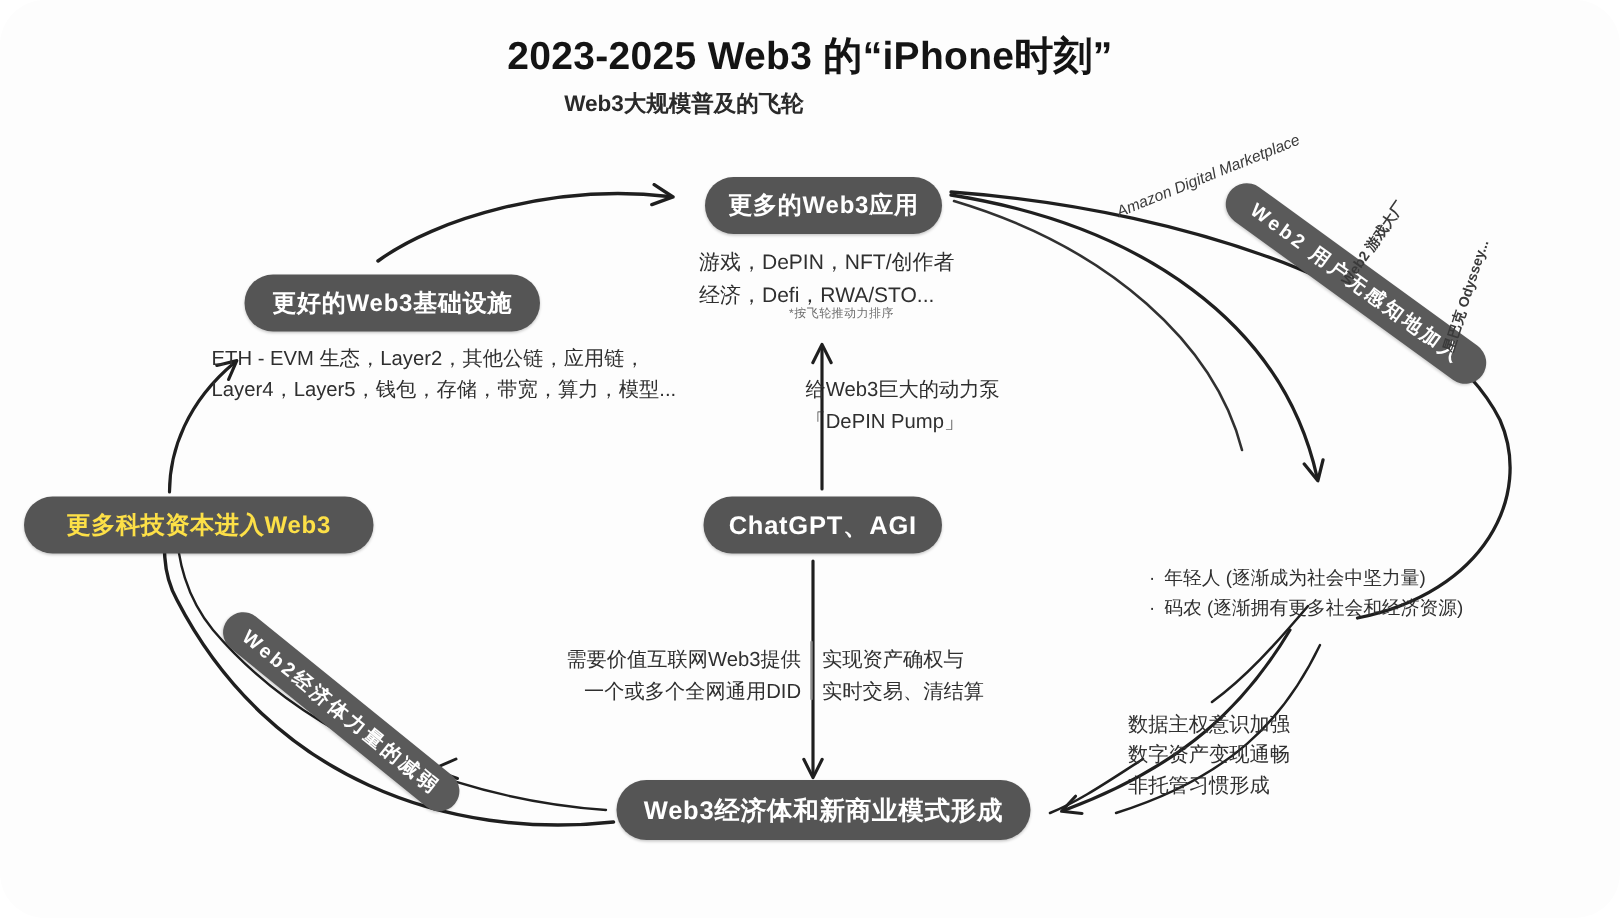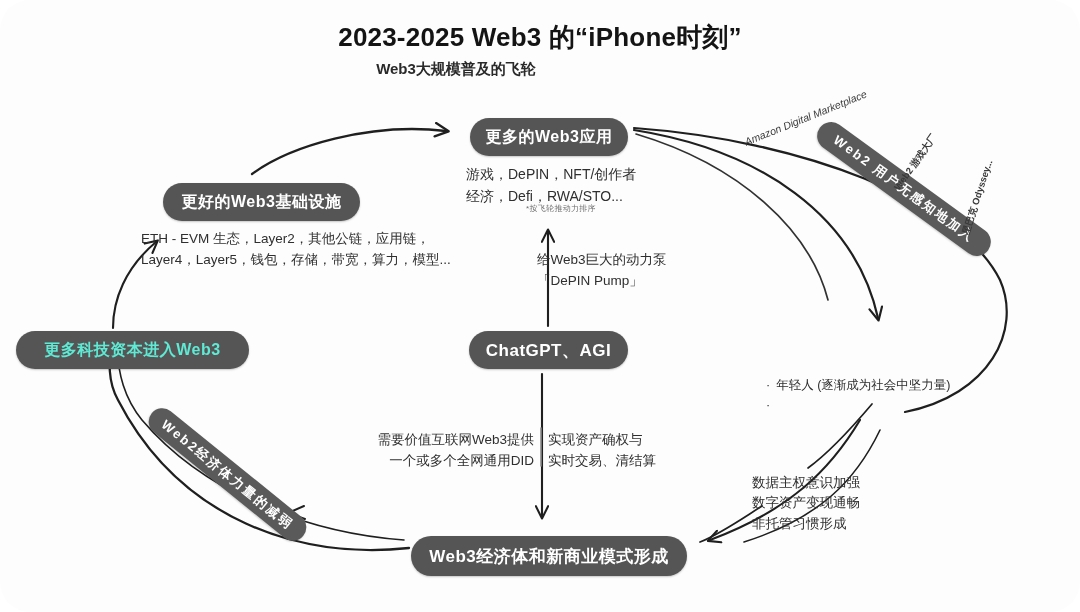--- a/index.html
+++ b/index.html
@@ -60,21 +60,21 @@
     box-sizing: border-box;
     white-space: nowrap;
     letter-spacing: 0.5px;
     box-shadow: 0 1px 2px rgba(0,0,0,0.22);
   }
   .pill.apps      { left: 470px; top: 118px; width: 158px; height: 38px; font-size: 16px; }
   .pill.infra     { left: 163px; top: 183px; width: 197px; height: 38px; font-size: 16px; }
   .pill.capital   { left: 16px;  top: 331px; width: 233px; height: 38px; font-size: 16px; }
   .pill.chatgpt   { left: 469px; top: 331px; width: 159px; height: 38px; font-size: 17px; }
   .pill.natives   { left: 782px; top: 331px; width: 172px; height: 36px; font-size: 14.5px; }
-  .pill.economy   { left: 411px; top: 536px; width: 276px; height: 40px; font-size: 17px; }
+  .pill.economy   { left: 411px; top: 520px; width: 276px; height: 40px; font-size: 17px; }
 
   
   .pill-curve {
     position: absolute;
     background: #5a5a5a;
     color: #ffffff;
     border-radius: 999px;
     font-weight: bold;
     display: flex;
     align-items: center;
@@ -205,32 +205,33 @@
 
   <div class="pill apps" style="background: rgb(85, 85, 85); color: rgb(255, 255, 255);">更多的Web3应用</div>
   <div class="txt apps-detail">游戏，DePIN，NFT/创作者
 经济，Defi，RWA/STO...</div>
   <div class="txt apps-note">*按飞轮推动力排序</div>
 
   <div class="pill infra" style="background: rgb(85, 85, 85); color: rgb(255, 255, 255);">更好的Web3基础设施</div>
   <div class="txt infra-detail">ETH - EVM 生态，Layer2，其他公链，应用链，
 Layer4，Layer5，钱包，存储，带宽，算力，模型...</div>
 
-  <div class="pill capital" style="background: rgb(85, 85, 85); color: #5eead4;">更多科技资本进入Web3</div>
+  <div class="pill capital" style="background: rgb(85, 85, 85); color: #fde047;">更多科技资本进入Web3</div>
 
   <div class="pill chatgpt" style="background: rgb(85, 85, 85); color: rgb(255, 255, 255);">ChatGPT、AGI</div>
 
 
   <div class="bullets">
     <div class="b-row">
       <span class="dot">·</span>
       <span>年轻人 (逐渐成为社会中坚力量)</span>
     </div>
     <div class="b-row">
       <span class="dot">·</span>
+      <span>码农 (逐渐拥有更多社会和经济资源)</span>
     </div>
   </div>
 
   <div class="pill economy" style="background: rgb(85, 85, 85); color: rgb(255, 255, 255);">Web3经济体和新商业模式形成</div>
 
   <div class="txt pump">给Web3巨大的动力泵
 「DePIN Pump」</div>
   <div class="txt did">需要价值互联网Web3提供
 一个或多个全网通用DID</div>
   <div class="txt sovereignty">数据主权意识加强

